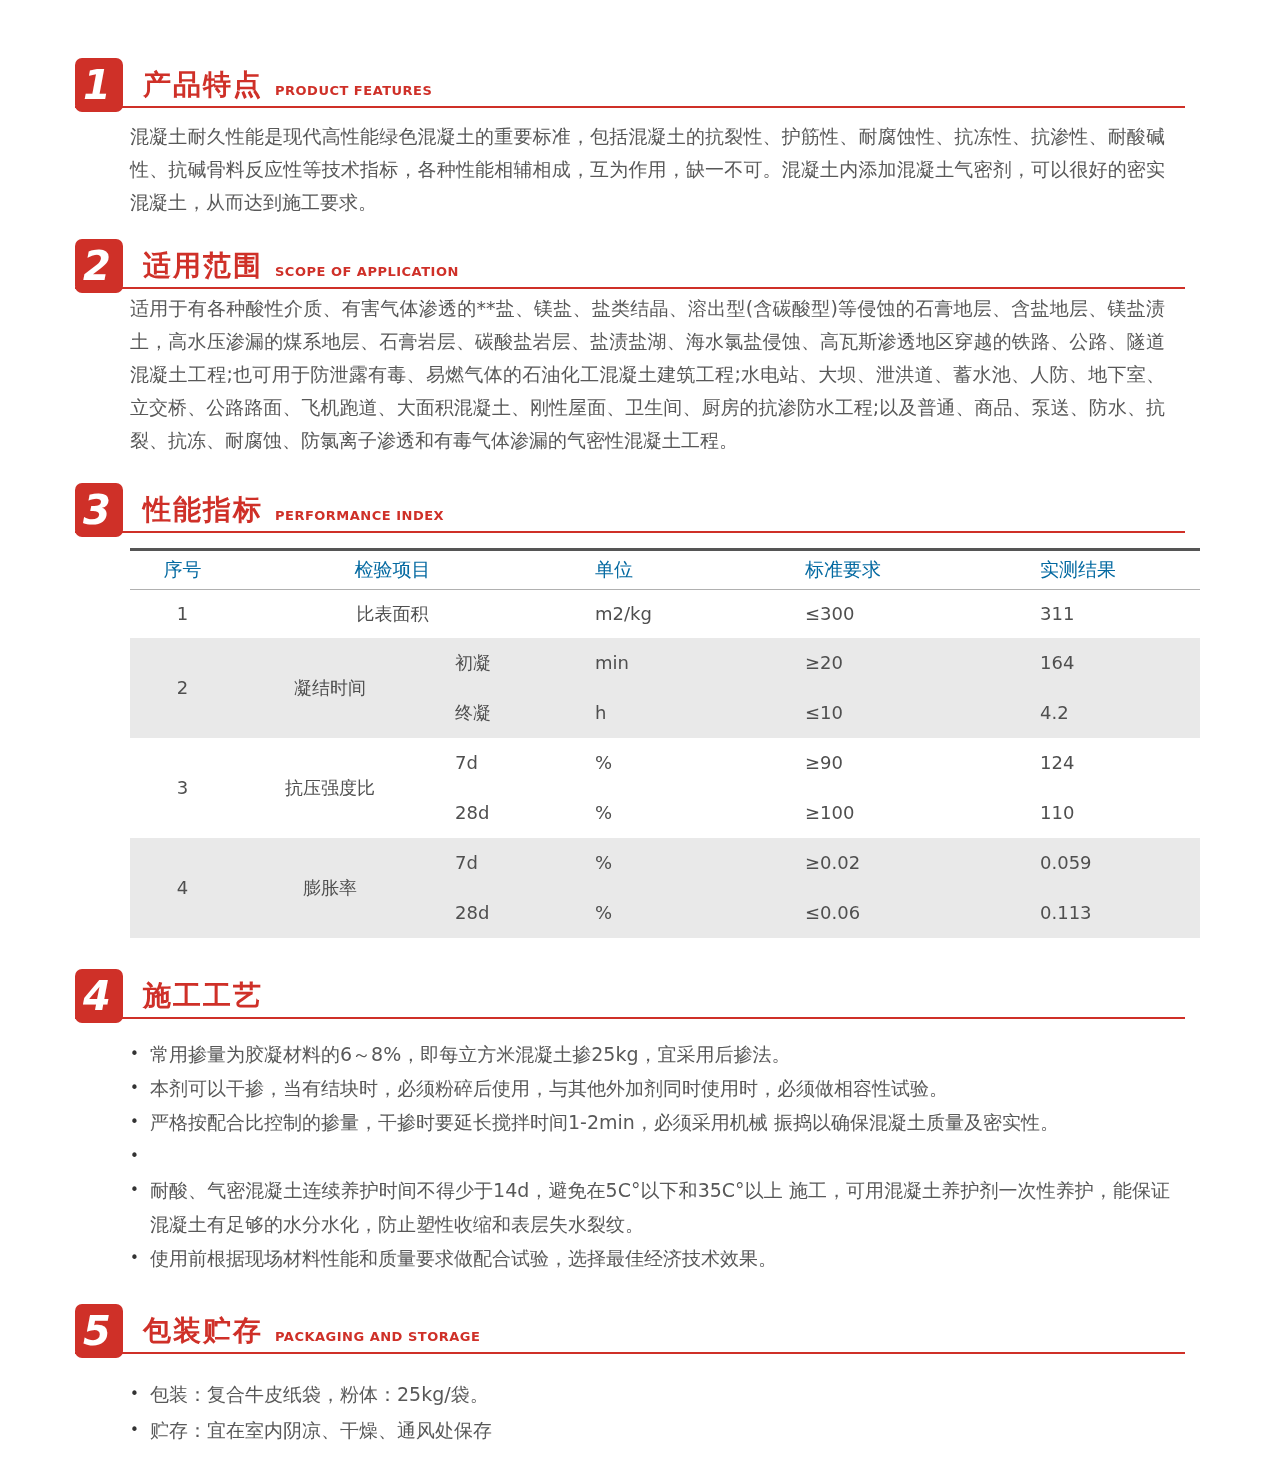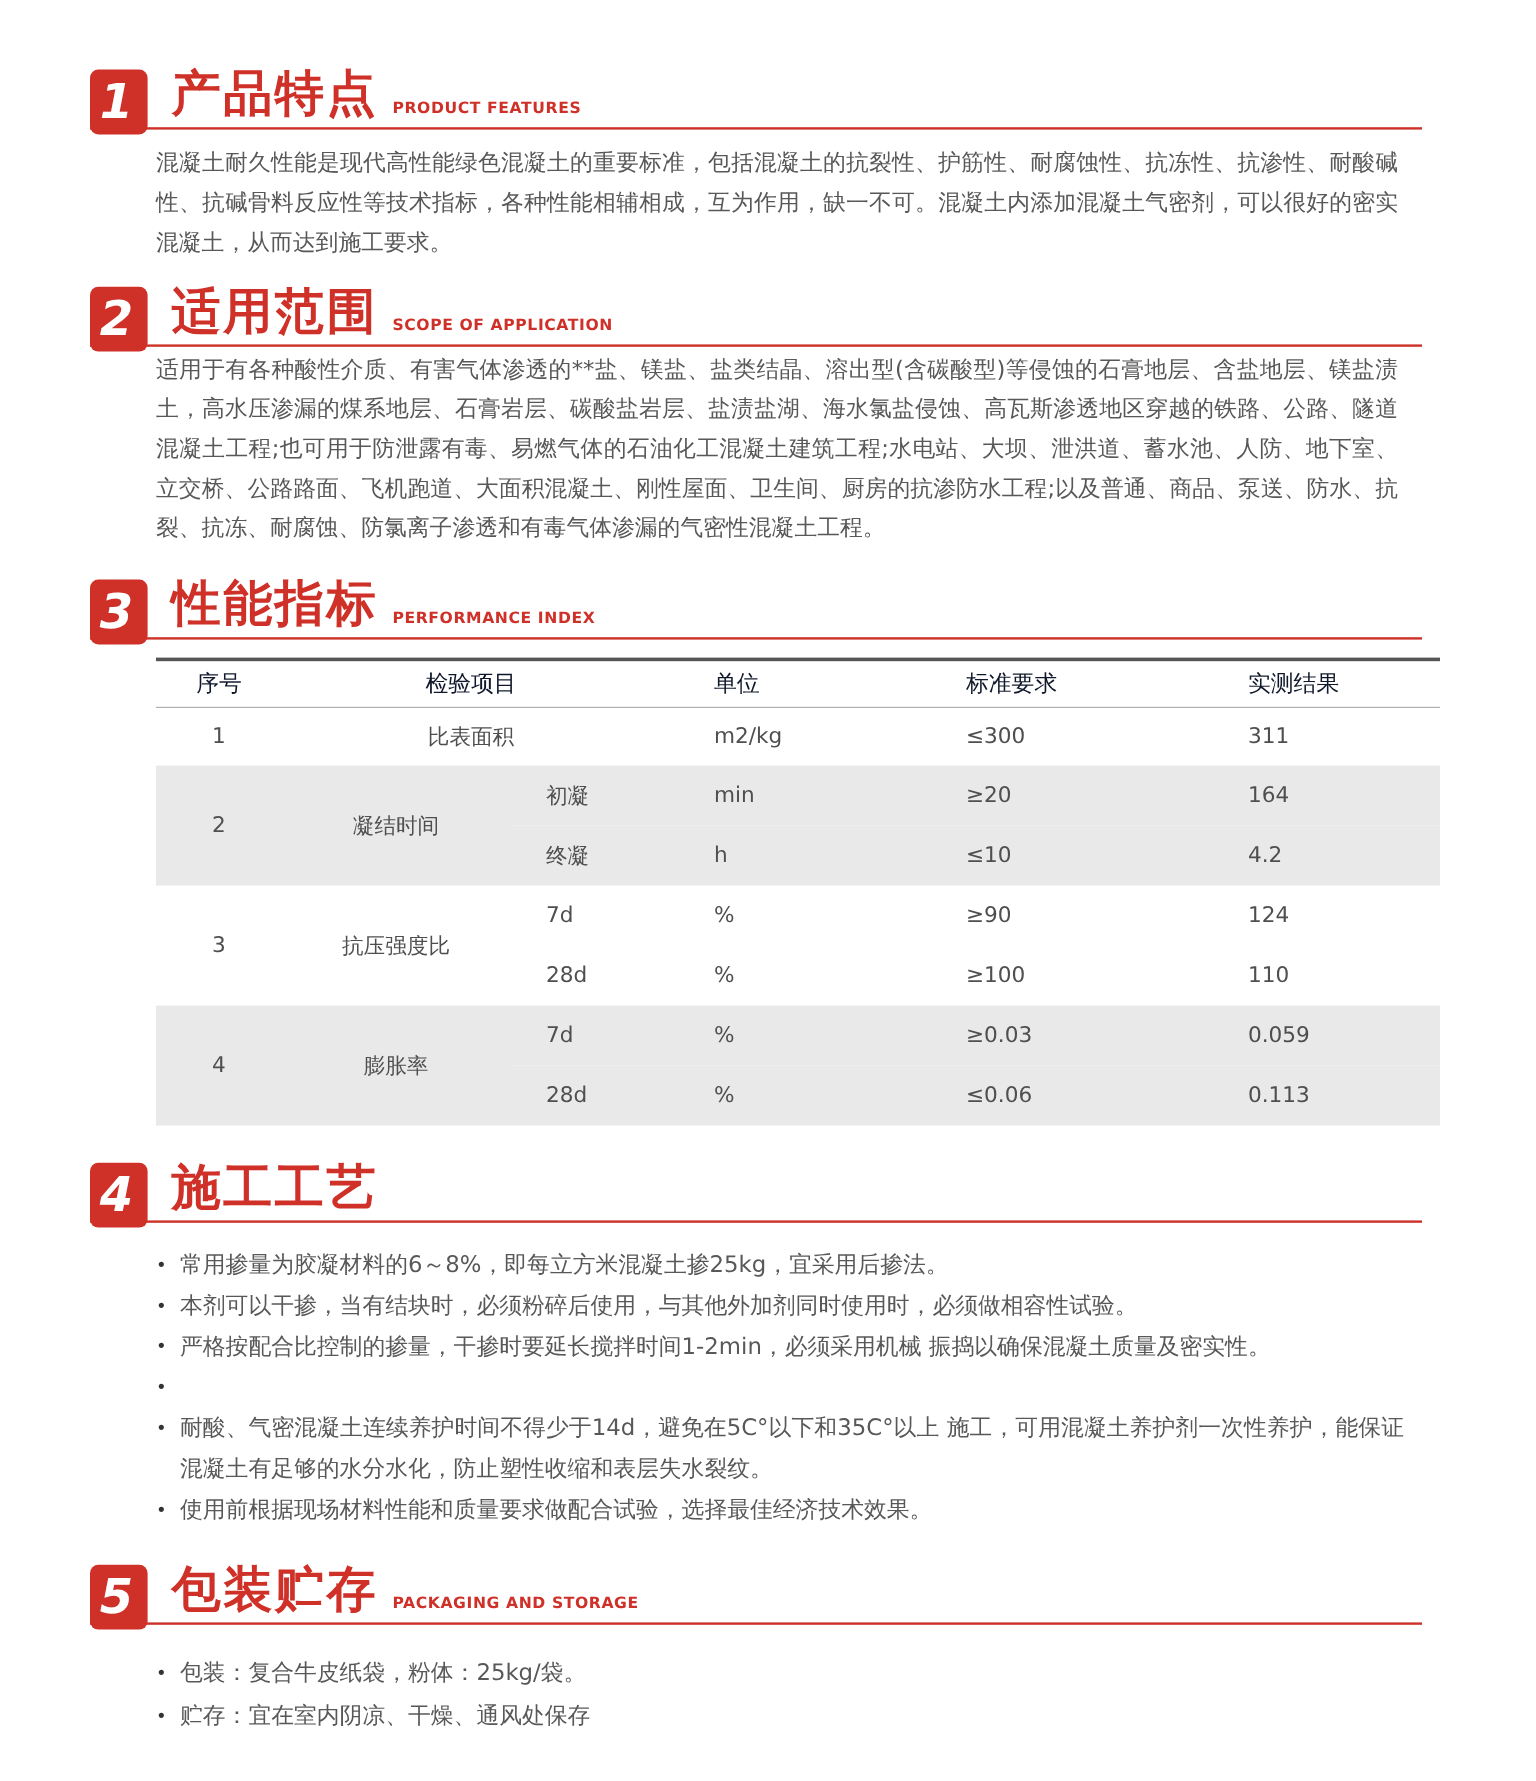--- a/index.html
+++ b/index.html
@@ -17,21 +17,21 @@
     position:relative;
   }
   .badge{
     width:48px; height:54px; margin-bottom:-6px; flex:none;
     background:var(--accent); border-radius:7px;
     display:flex; align-items:center; justify-content:center;
     color:#fff; font-size:40px; font-weight:bold; font-style:italic;
     padding-right:4px;
   }
   .title-zh{
-    color:var(--accent); font-weight:bold; font-size:41px;
+    color:var(--accent); font-weight:bold; font-size:28px;
     letter-spacing:2px; line-height:1; margin-left:20px; padding-bottom:7px;
   }
   .title-en{
     color:var(--accent); font-weight:bold; font-size:13px;
     letter-spacing:0.5px; line-height:1; margin-left:12px; padding-bottom:9px;
   }
   
   .para{
     margin:12px 115px 0 130px;
     font-size:19px; line-height:33px; color:var(--ink);
@@ -52,21 +52,21 @@
   table.perf col.c-no{ width:105px; }
   table.perf col.c-item{ width:190px; }
   table.perf col.c-sub{ width:125px; }
   table.perf col.c-unit{ width:200px; }
   table.perf col.c-req{ width:240px; }
   table.perf col.c-res{ width:210px; }
   table.perf thead tr{
     border-top:3px solid #555; border-bottom:1px solid #b0b0b0;
   }
   table.perf th{
-    height:40px; font-weight:normal; color:#0f172a; font-size:19px;
+    height:40px; font-weight:normal; color:#0369a1; font-size:19px;
     text-align:center; vertical-align:middle; padding:0;
   }
   table.perf th.al,{ text-align:left; }
   table.perf th.al{ text-align:left; }
   table.perf td{
     padding:0; vertical-align:middle; text-align:center; height:50px;
   }
   table.perf tr.r1 td{ height:48px; }
   table.perf td.al, table.perf th.al{ text-align:left; }
   table.perf .p-sub{ padding-left:30px; }
@@ -163,21 +163,21 @@
         <td class="al p-unit">%</td>
         <td class="al p-req">≥100</td>
         <td class="al p-res">110</td>
       </tr>
 
       <tr class="shaded">
         <td rowspan="2">4</td>
         <td rowspan="2">膨胀率</td>
         <td class="al p-sub">7d</td>
         <td class="al p-unit">%</td>
-        <td class="al p-req">≥0.03</td>
+        <td class="al p-req">≥0.02</td>
         <td class="al p-res">0.059</td>
       </tr>
       <tr class="shaded">
         <td class="al p-sub">28d</td>
         <td class="al p-unit">%</td>
         <td class="al p-req">≤0.06</td>
         <td class="al p-res">0.113</td>
       </tr>
     </tbody>
   </table>

